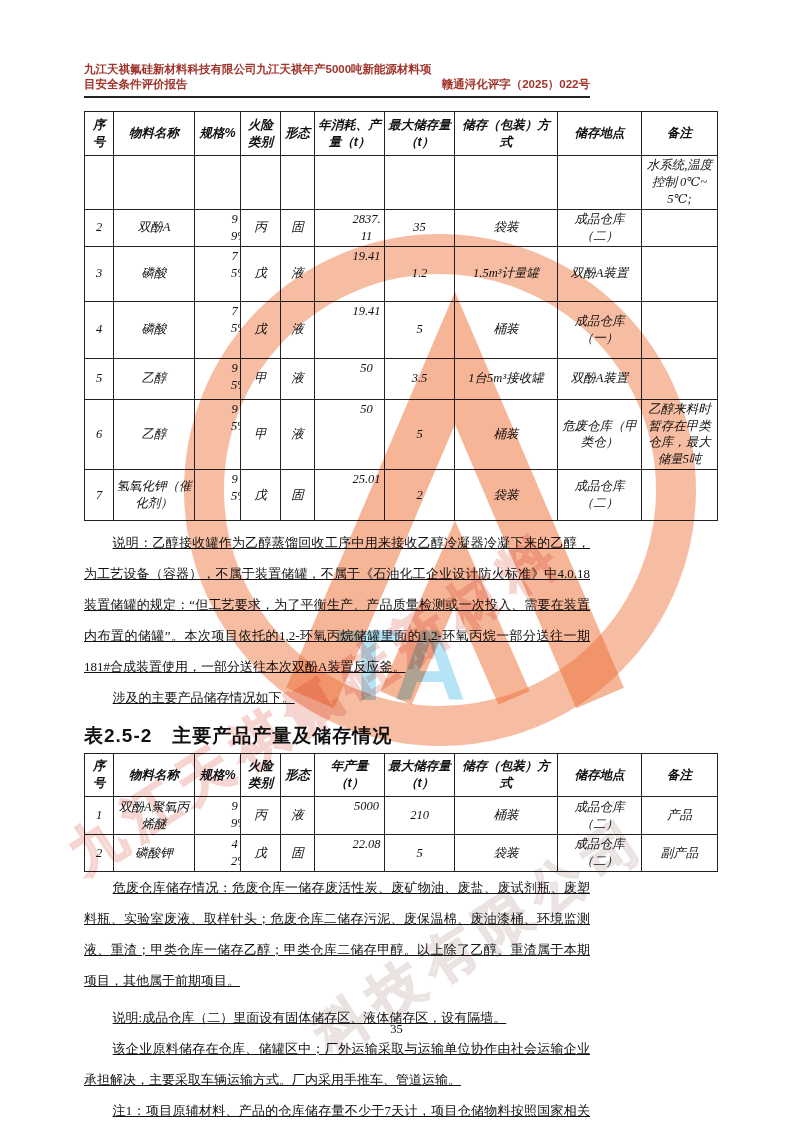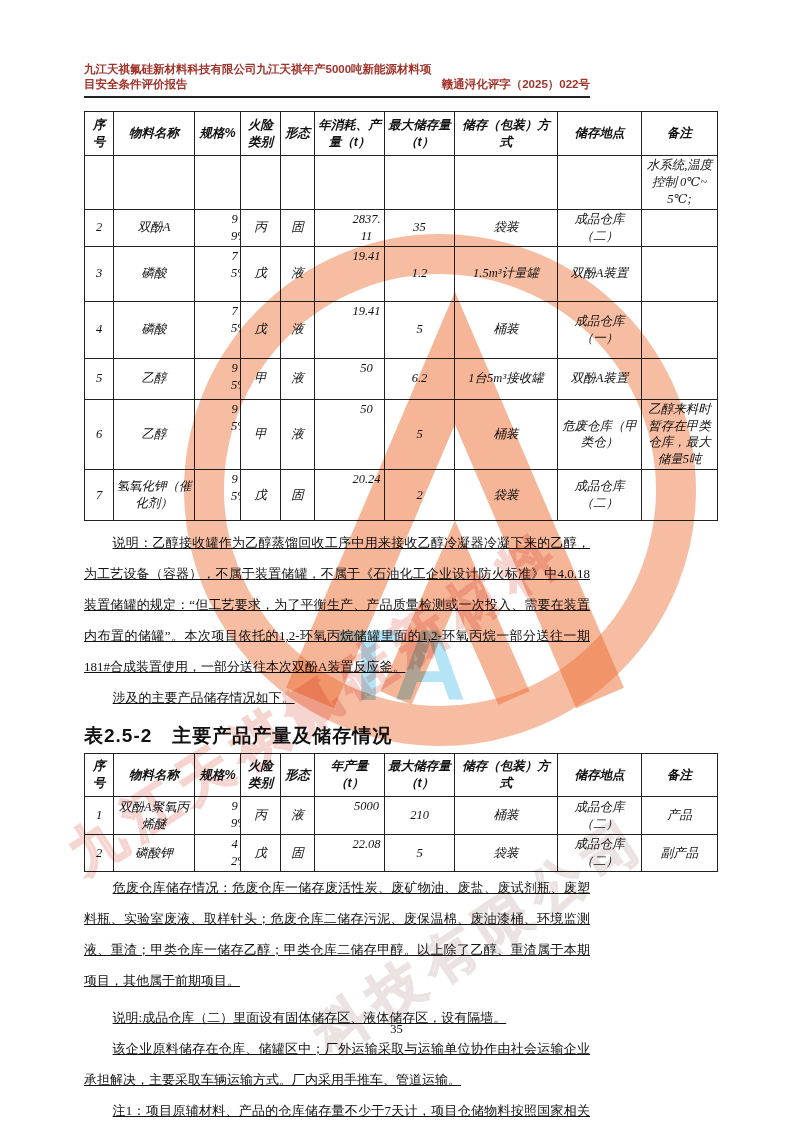--- a/index.html
+++ b/index.html
@@ -154,21 +154,21 @@
           <td>成品仓库（一）</td>
           <td></td>
         </tr>
         <tr>
           <td>5</td>
           <td>乙醇</td>
           <td>95%</td>
           <td>甲</td>
           <td>液</td>
           <td>50</td>
-          <td>6.2</td>
+          <td>3.5</td>
           <td>1台5m³接收罐</td>
           <td>双酚A装置</td>
           <td></td>
         </tr>
         <tr>
           <td>6</td>
           <td>乙醇</td>
           <td>95%</td>
           <td>甲</td>
           <td>液</td>
@@ -177,21 +177,21 @@
           <td>桶装</td>
           <td>危废仓库（甲类仓）</td>
           <td>乙醇来料时暂存在甲类仓库，最大储量5吨</td>
         </tr>
         <tr>
           <td>7</td>
           <td>氢氧化钾（催化剂）</td>
           <td>95%</td>
           <td>戊</td>
           <td>固</td>
-          <td>20.24</td>
+          <td>25.01</td>
           <td>2</td>
           <td>袋装</td>
           <td>成品仓库（二）</td>
           <td></td>
         </tr>
       </tbody>
   </table>
 
   <p class="para indent mt6">说明：乙醇接收罐作为乙醇蒸馏回收工序中用来接收乙醇冷凝器冷凝下来的乙醇，为工艺设备（容器），不属于装置储罐，不属于《石油化工企业设计防火标准》中4.0.18装置储罐的规定：“但工艺要求，为了平衡生产、产品质量检测或一次投入、需要在装置内布置的储罐”。本次项目依托的1,2-环氧丙烷储罐里面的1,2-环氧丙烷一部分送往一期181#合成装置使用，一部分送往本次双酚A装置反应釜。</p>
   <p class="para indent">涉及的主要产品储存情况如下。</p>

